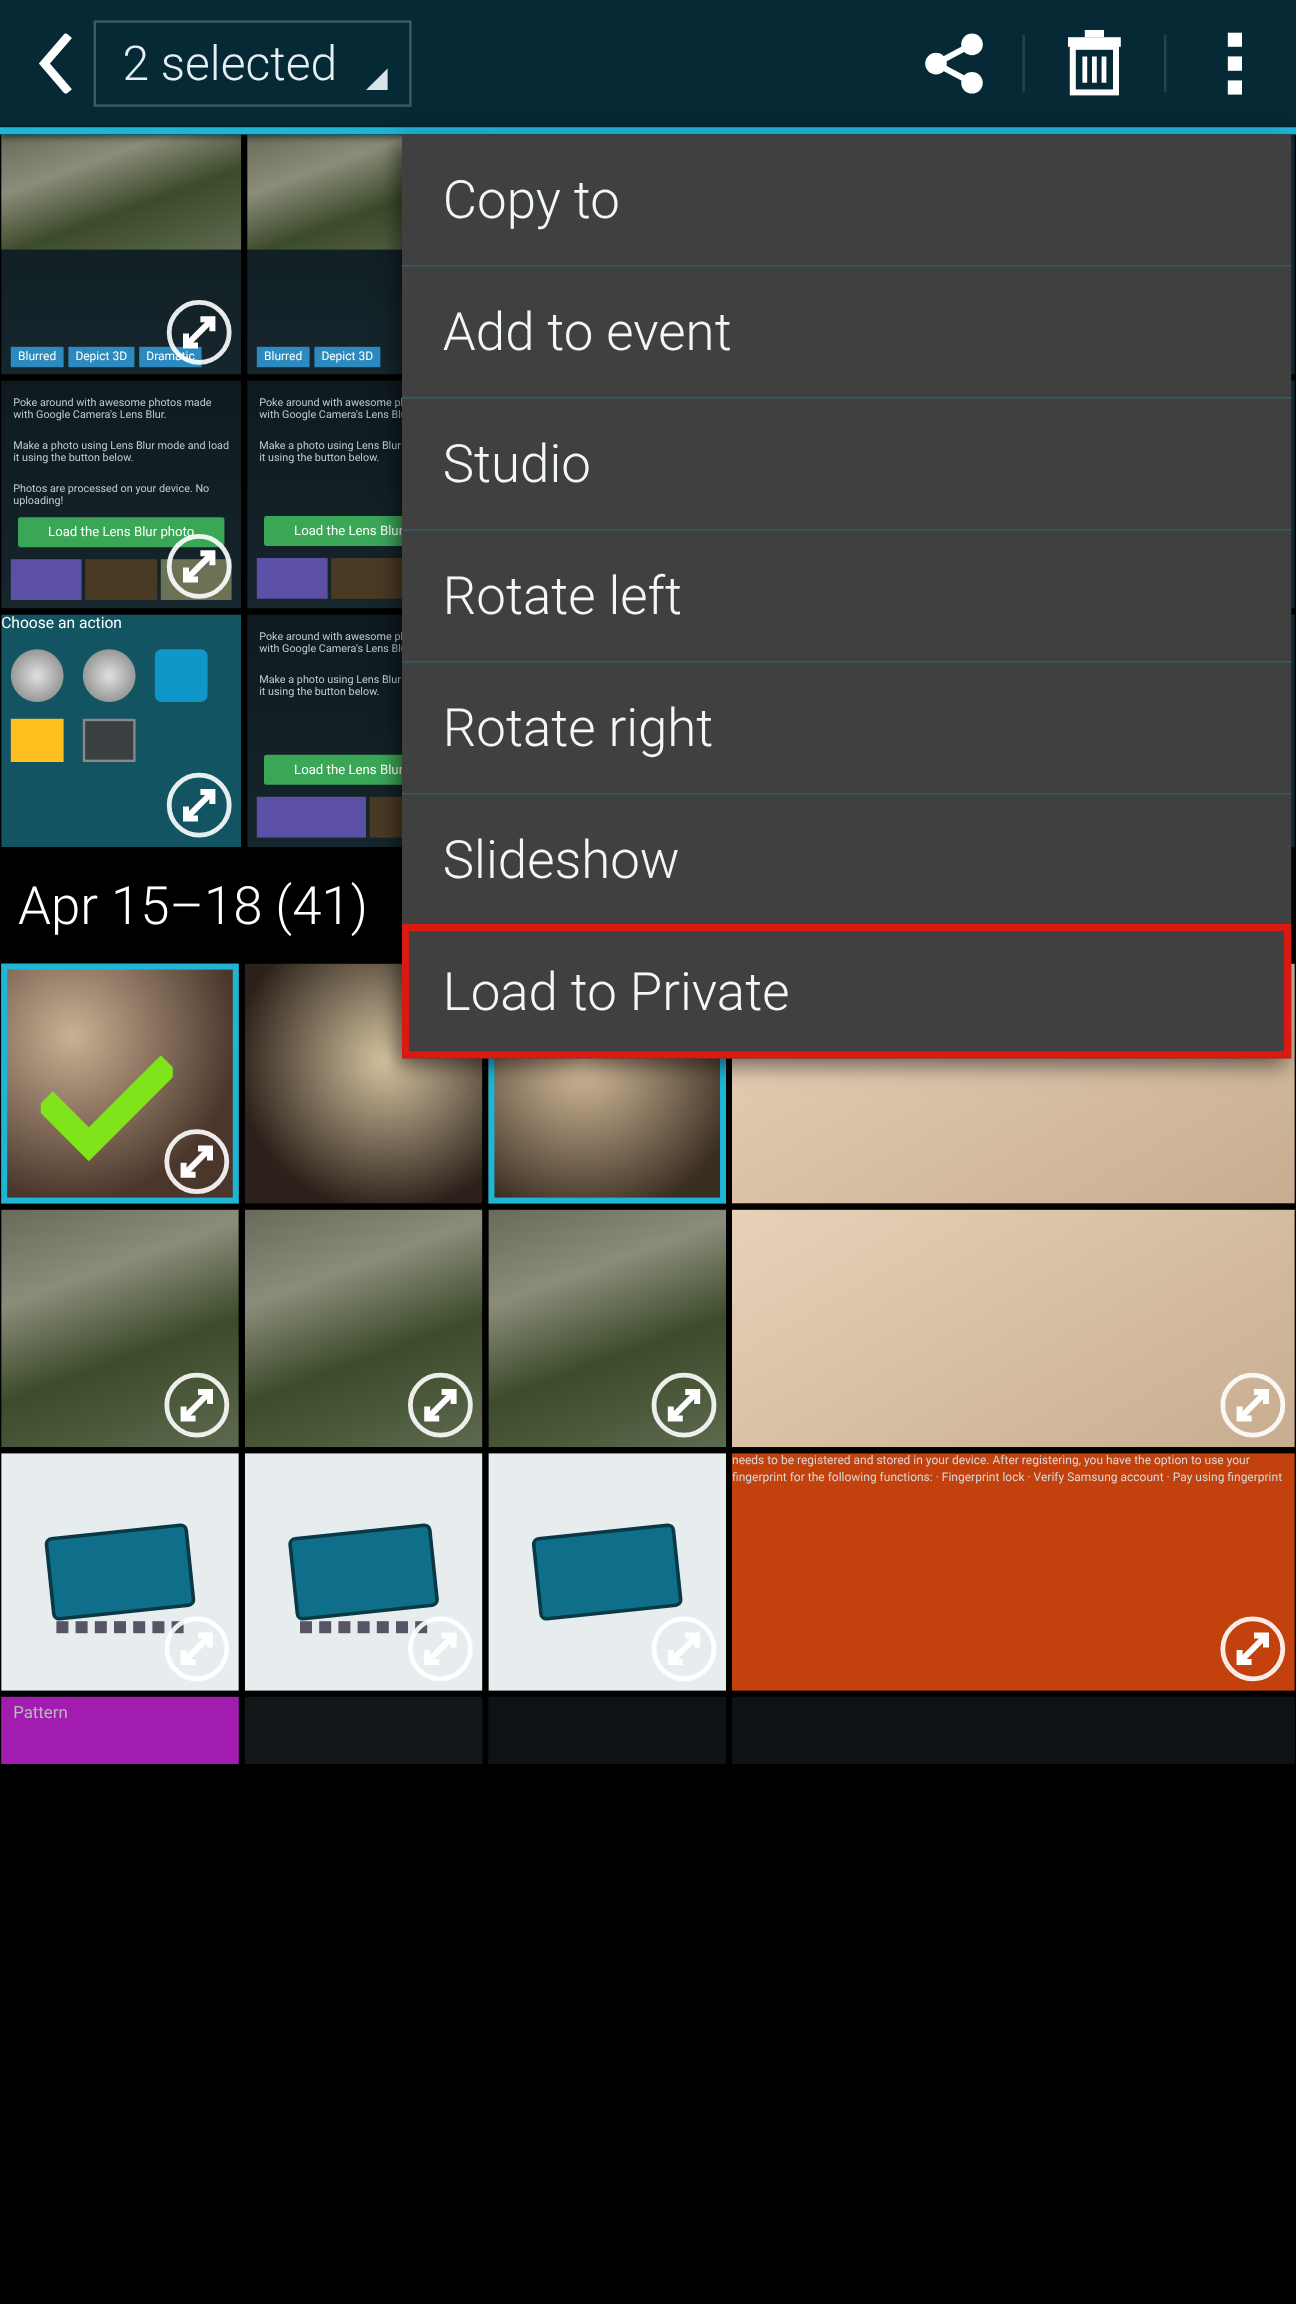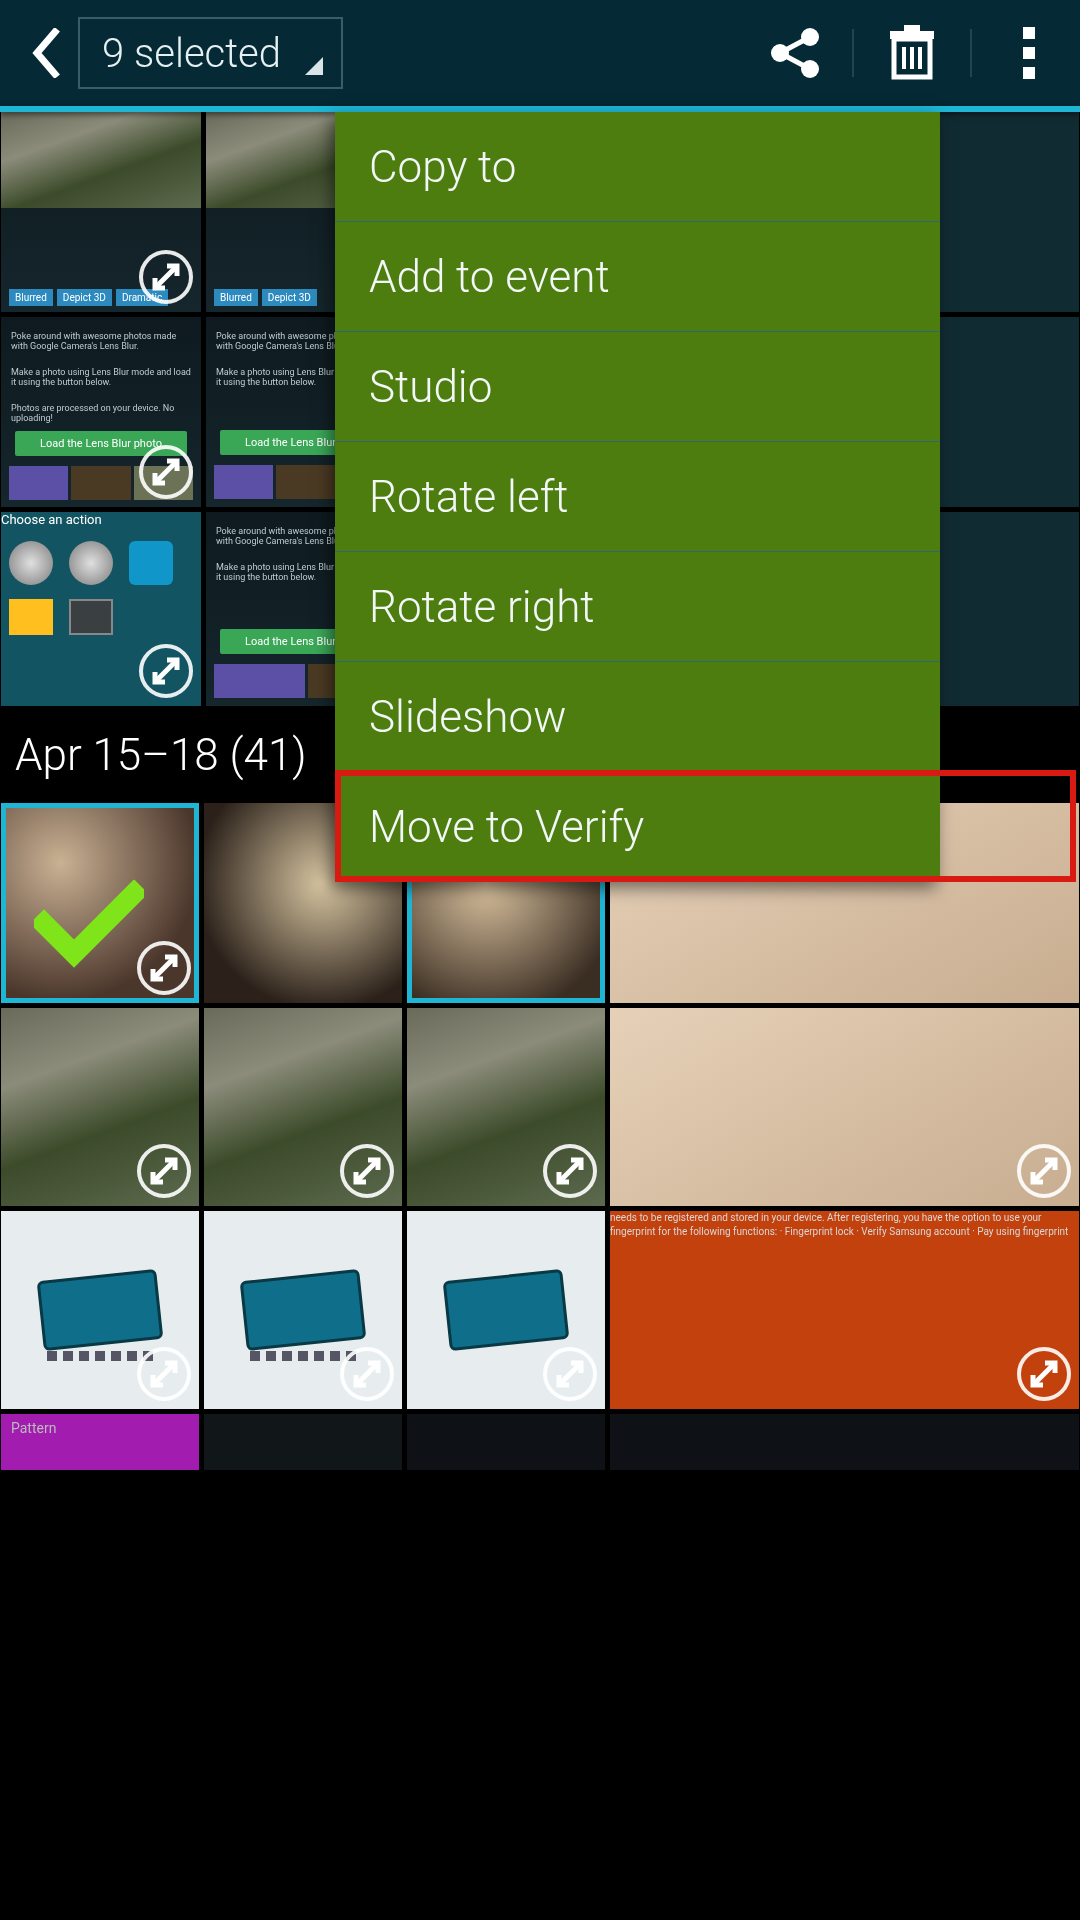--- a/index.html
+++ b/index.html
@@ -132,22 +132,22 @@
   .cutoff-bot { height: 56px; }
 
   .pager { display:flex; gap:6px; justify-content:center; padding:8px 0;}
   .pager i{ width:10px;height:10px;background:#556;}
 
   
   .menu {
     position: absolute;
     top: 112px;
     left: 335px;
-    width: 605px;
-    background: #4d7c0f;
+    width: 741px;
+    background: #404040;
     box-shadow: -4px 6px 16px rgba(0,0,0,.5);
     z-index: 20;
   }
   .menu-item {
     height: 110px;
     display: flex;
     align-items: center;
     padding-left: 34px;
     color: #f2f7f8;
     font-size: 44px;
@@ -165,21 +165,21 @@
 </head>
 <body>
 
 <div class="header">
   <div class="back-btn">
     <svg width="32" height="50" viewBox="0 0 32 50">
       <polyline points="26,4 8,25 26,46" stroke="#fff" stroke-width="7" fill="none" stroke-linecap="square"></polyline>
     </svg>
   </div>
   <div class="sel-box">
-    <span>9 selected</span>
+    <span>2 selected</span>
     <div class="sel-tri"></div>
   </div>
   <div class="hdr-right">
     <div class="icon-btn">
       <svg width="56" height="56" viewBox="0 0 56 56">
         <circle cx="44" cy="12" r="9" fill="#fff"></circle>
         <circle cx="14" cy="28" r="9" fill="#fff"></circle>
         <circle cx="44" cy="44" r="9" fill="#fff"></circle>
         <line x1="14" y1="28" x2="44" y2="12" stroke="#fff" stroke-width="5"></line>
         <line x1="14" y1="28" x2="44" y2="44" stroke="#fff" stroke-width="5"></line>
@@ -471,16 +471,16 @@
 
 </div>
 
 <div class="menu">
   <div class="menu-item">Copy to</div>
   <div class="menu-item">Add to event</div>
   <div class="menu-item">Studio</div>
   <div class="menu-item">Rotate left</div>
   <div class="menu-item">Rotate right</div>
   <div class="menu-item">Slideshow</div>
-  <div class="menu-item">Move to Verify</div>
+  <div class="menu-item">Load to Private</div>
 </div>
 
 <div class="hl-red" style="top:770px;left:335px;width:741px;height:112px;"></div>
 
 </body></html>

